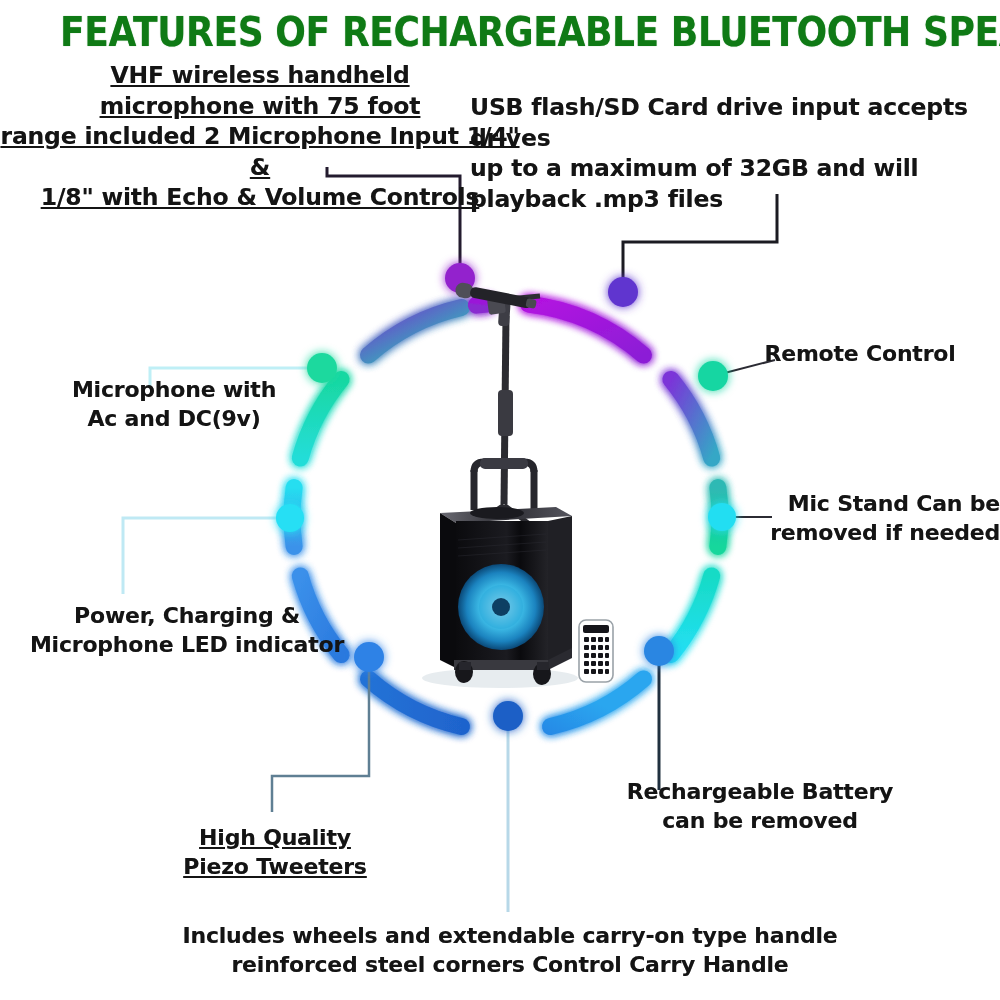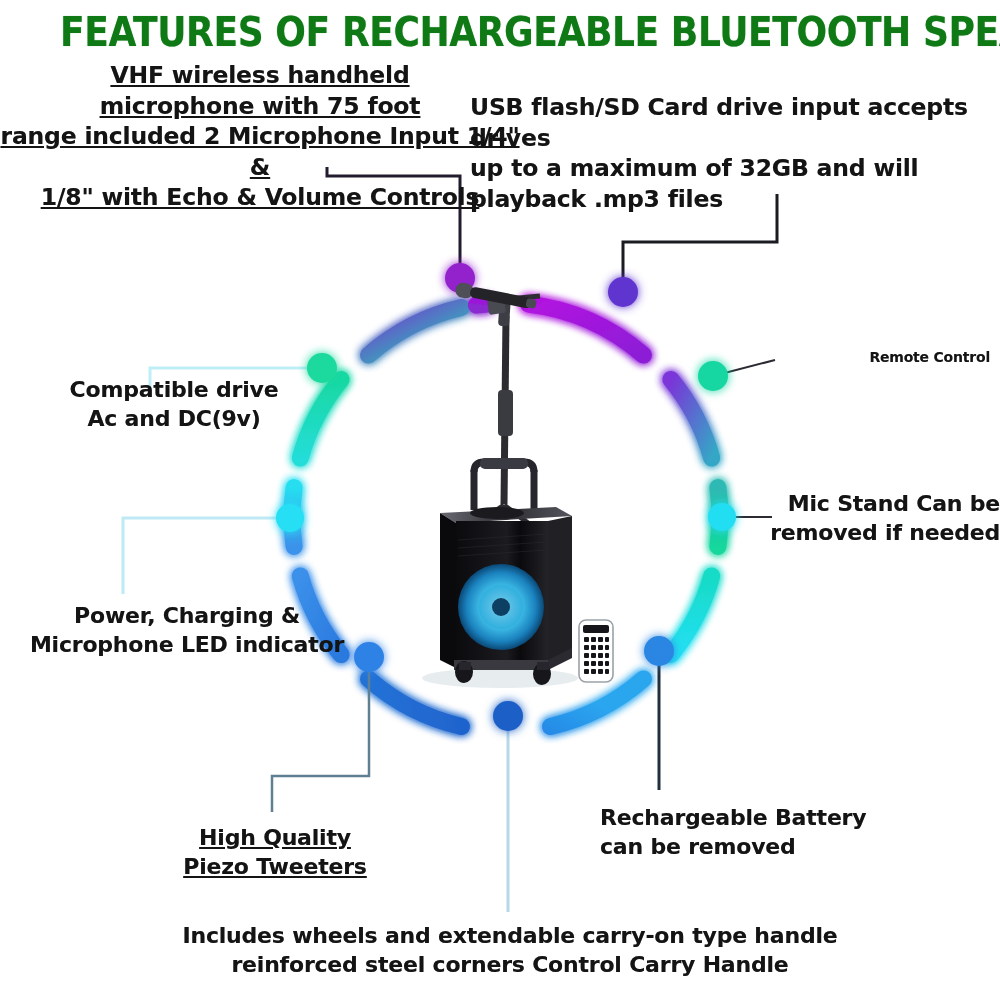--- a/index.html
+++ b/index.html
@@ -39,23 +39,23 @@
     letter-spacing:-0.2px;
     text-shadow:0 0 .6px rgba(0,0,0,.35);
   }
   .label.c{text-align:center;}
   .label.l{text-align:left;}
 
   #lbl-mic   {left:0px;   top:60px;  width:520px; font-size:23.5px; text-align:center;text-decoration:underline;}
   #lbl-usb   {left:470px; top:92px;  width:530px; font-size:23.5px; text-align:left;}
   #lbl-ac    {left:24px;  top:376px; width:300px; font-size:22px;  text-align:center;}
   #lbl-power {left:17px;  top:602px; width:340px; font-size:22px;  text-align:center;}
-  #lbl-remote{left:730px; top:348px; width:260px; font-size:14px;  text-align:right;}
+  #lbl-remote{left:730px; top:340px; width:260px; font-size:22px;  text-align:center;}
   #lbl-stand {left:740px; top:490px; width:260px; font-size:22px;  text-align:right;}
-  #lbl-batt  {left:600px; top:804px; width:320px; font-size:22px;  text-align:left;}
+  #lbl-batt  {left:600px; top:778px; width:320px; font-size:22px;  text-align:center;}
   #lbl-piezo {left:150px; top:824px; width:250px; font-size:22px;  text-align:center;text-decoration:underline;}
   #lbl-wheels{left:170px; top:922px; width:680px; font-size:22px;  text-align:center;}
 
   
   svg#art{position:absolute;left:0;top:0;width:1000px;height:1000px;}
 </style>
 </head>
 <body>
 
 <div id="stage">
@@ -314,16 +314,16 @@
 
   <div class="label c" id="lbl-wheels">Includes wheels and extendable carry-on type handle
 reinforced steel corners Control Carry Handle</div>
 
   <div class="label c" id="lbl-piezo">High Quality
 Piezo Tweeters</div>
 
   <div class="label c" id="lbl-power">Power, Charging &amp;
 Microphone LED indicator</div>
 
-  <div class="label c" id="lbl-ac">Compatible drive
+  <div class="label c" id="lbl-ac">Microphone with
 Ac and DC(9v)</div>
 
 </div>
 
 </body></html>

